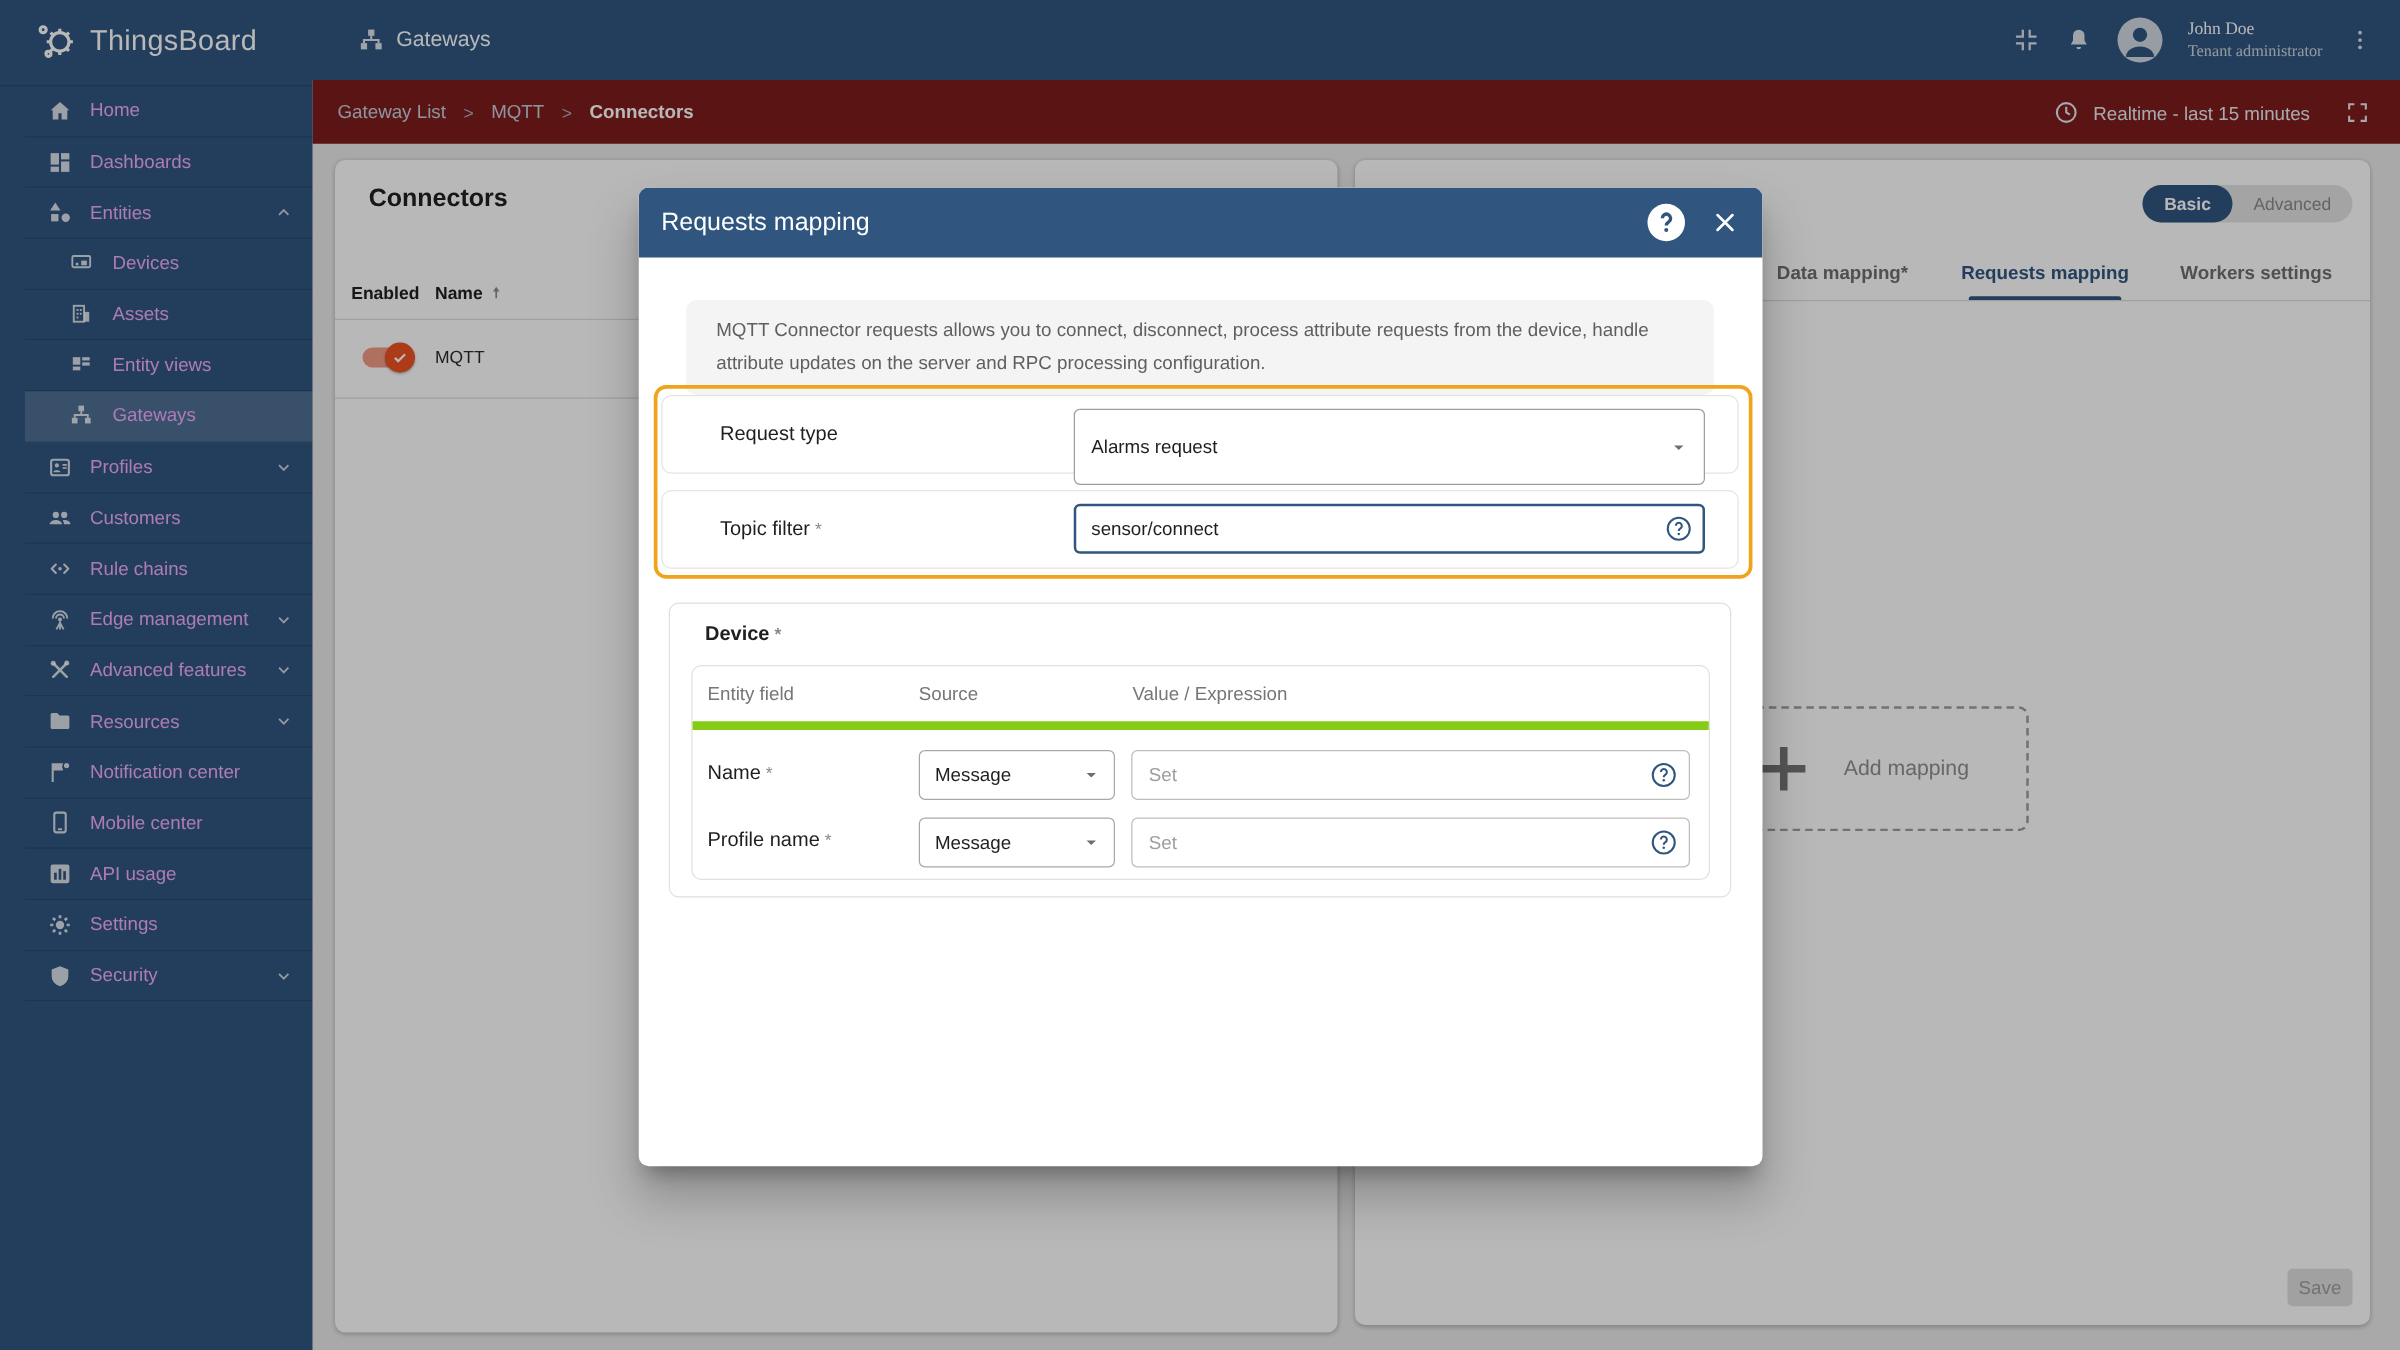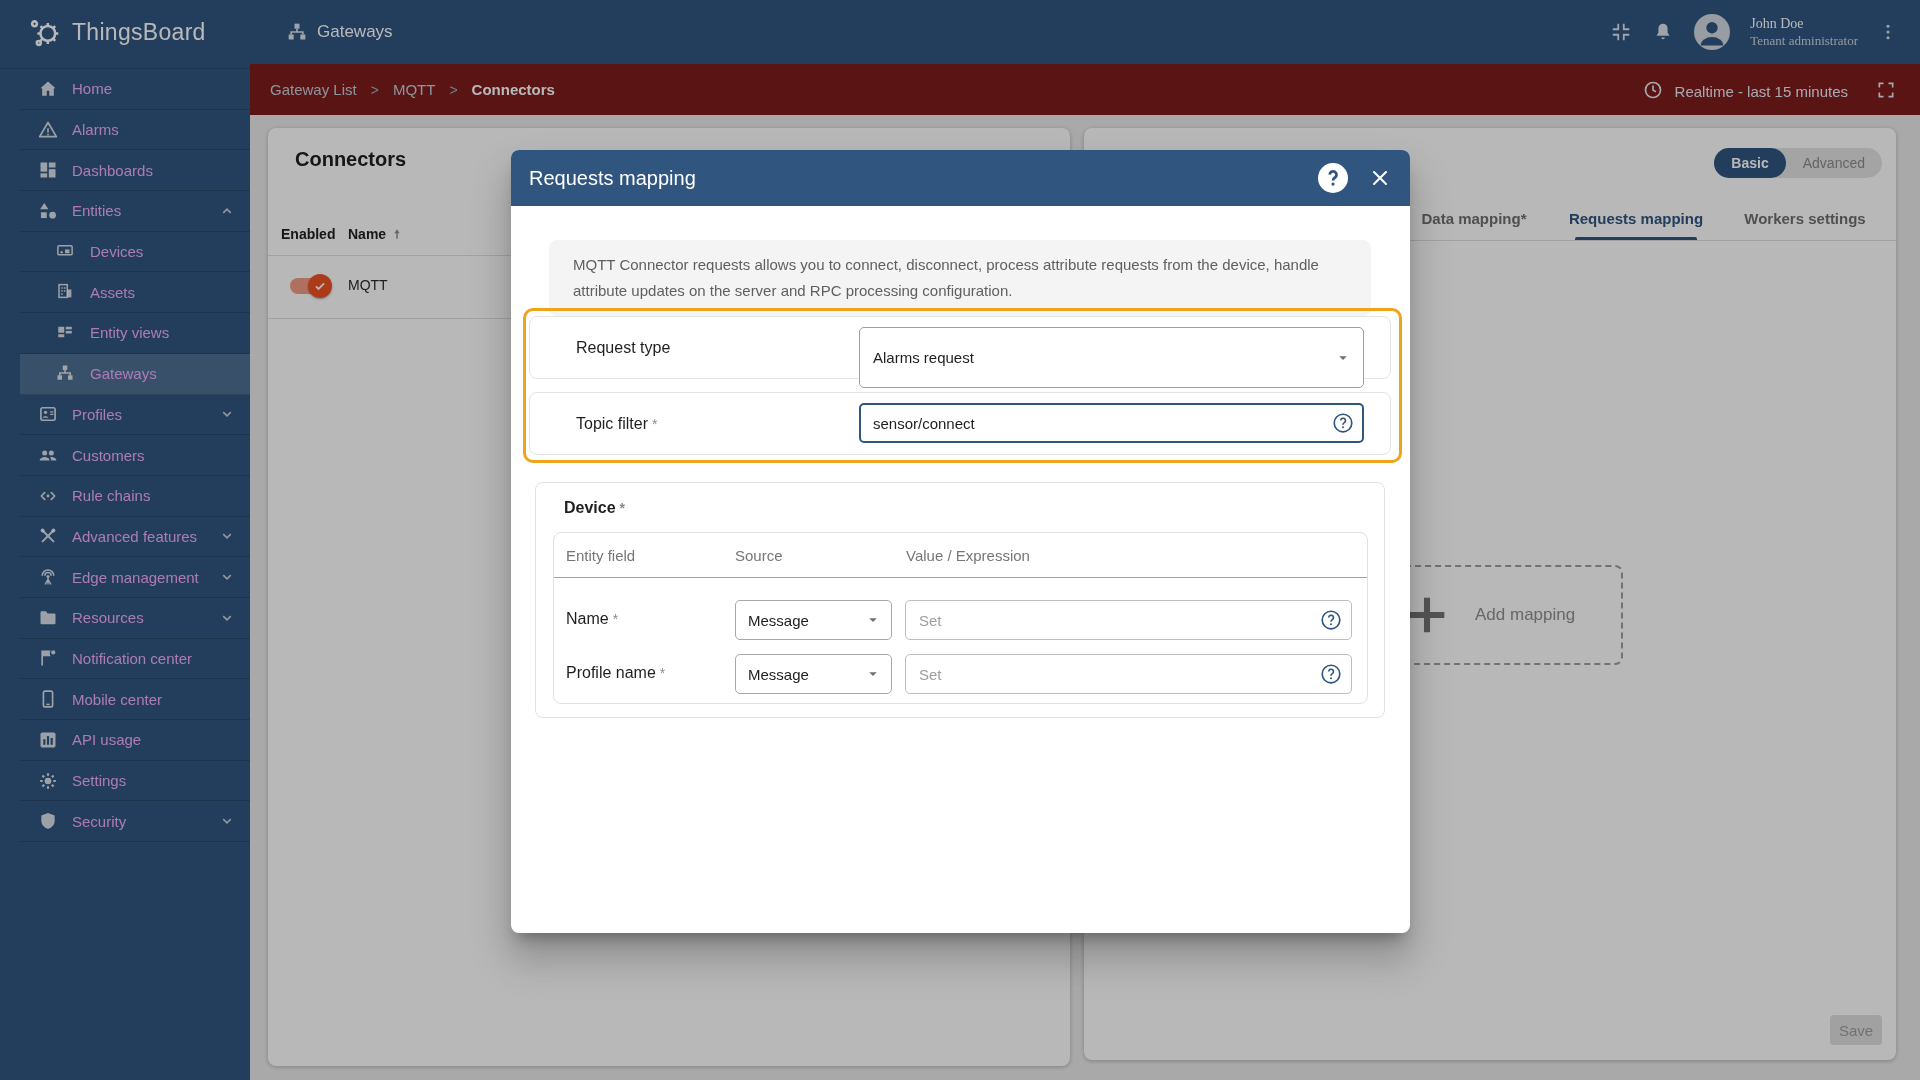--- a/index.html
+++ b/index.html
@@ -97,21 +97,21 @@
   .select{border:1px solid #9e9e9e;border-radius:5px;display:flex;align-items:center;justify-content:space-between;
     padding:0 10px 0 13px;height:100%;cursor:pointer;background:#fff;}
   .select-value{font-size:15px;color:#1f1f1f;}
   .caret{color:#6f6f6f;}
   .text-input{width:100%;height:100%;box-sizing:border-box;border:2px solid #305680;border-radius:5px;
     padding:0 42px 0 12px;font-size:15px;color:#1f1f1f;font-family:"Liberation Sans",sans-serif;outline:none;background:#fff;}
   .in-help{position:absolute;right:10px;top:9px;color:#305680;cursor:pointer;}
   .device-box{position:absolute;left:24px;top:276px;width:850px;height:236px;border:1px solid #e0e0e0;border-radius:8px;box-sizing:border-box;}
   .device-label{position:absolute;left:28px;top:16px;font-size:16px;font-weight:700;color:#1f1f1f;}
   .table-box{position:absolute;left:17px;top:49px;width:815px;height:172px;border:1px solid #e0e0e0;border-radius:8px;box-sizing:border-box;}
-  .t-head{position:absolute;left:0;right:0;top:0;height:44px;border-bottom:1px solid #84cc16;}
+  .t-head{position:absolute;left:0;right:0;top:0;height:44px;border-bottom:7px solid #84cc16;}
   .t-col{position:absolute;top:14px;font-size:15px;color:#767676;}
   .t-col.k1{left:12px;} .t-col.k2{left:181px;} .t-col.k3{left:352px;}
   .t-row-label{position:absolute;left:12px;font-size:16px;color:#1f1f1f;}
   .rl1{top:77px;} .rl2{top:131px;}
   .mini-select{position:absolute;left:181px;width:157px;height:40px;border:1px solid #a8a8a8;border-radius:5px;box-sizing:border-box;
     display:flex;align-items:center;justify-content:space-between;padding:0 8px 0 12px;cursor:pointer;background:#fff;}
   .ms1{top:67px;} .ms2{top:121px;}
   .mini-input-wrap{position:absolute;left:351px;width:447px;height:40px;}
   .mi1{top:67px;} .mi2{top:121px;}
   .mini-input{width:100%;height:100%;box-sizing:border-box;border:1px solid #bdbdbd;border-radius:5px;
@@ -213,30 +213,20 @@
 
       <div class="nav-item">
         <span class="nicon">
           <svg width="20" height="20" viewBox="0 0 24 24" fill="currentColor">
               <path d="M12 3 3 11h2v9h5.5v-6h3v6H19v-9h2z"></path>
             </svg>
         </span>
         <span class="nlabel">Home</span>
       </div>
 
-      <div class="nav-item">
-        <span class="nicon">
-          <svg width="20" height="20" viewBox="0 0 24 24" fill="currentColor">
-              <path d="M12 3 2 20h20z" fill="none" stroke="currentColor" stroke-width="2" stroke-linejoin="round"></path>
-              <rect x="11" y="10" width="2" height="5"></rect>
-              <rect x="11" y="16.4" width="2" height="2"></rect>
-            </svg>
-        </span>
-        <span class="nlabel">Alarms</span>
-      </div>
 
       <div class="nav-item">
         <span class="nicon">
           <svg width="20" height="20" viewBox="0 0 24 24" fill="currentColor">
               <rect x="3" y="3" width="8" height="11"></rect>
               <rect x="13" y="3" width="8" height="6"></rect>
               <rect x="13" y="11" width="8" height="10"></rect>
               <rect x="3" y="16" width="8" height="5"></rect>
             </svg>
         </span>
@@ -343,42 +333,42 @@
               <path fill="none" stroke="currentColor" stroke-width="2" stroke-linecap="round" stroke-linejoin="round" d="M8 8l-4 4 4 4M16 8l4 4-4 4"></path>
               <circle cx="12" cy="12" r="1.7"></circle>
             </svg>
         </span>
         <span class="nlabel">Rule chains</span>
       </div>
 
       <div class="nav-item">
         <span class="nicon">
           <svg width="20" height="20" viewBox="0 0 24 24" fill="currentColor">
+              <path fill="none" stroke="currentColor" stroke-width="1.8" d="M5 10.5a7 7 0 0 1 14 0M8.2 10.5a3.8 3.8 0 0 1 7.6 0"></path>
+              <circle cx="12" cy="11.5" r="1.9"></circle>
+              <path fill="none" stroke="currentColor" stroke-width="1.8" d="M12 13.4V21M8.5 21l3.5-6.3L15.5 21"></path>
+            </svg>
+        </span>
+        <span class="nlabel">Edge management</span>
+        <span class="chev">
+          <svg width="18" height="18" viewBox="0 0 24 24" fill="none" stroke="currentColor" stroke-width="2">
+              <path d="M7 9.5l5 5 5-5"></path>
+            </svg>
+        </span>
+      </div>
+
+      <div class="nav-item">
+        <span class="nicon">
+          <svg width="20" height="20" viewBox="0 0 24 24" fill="currentColor">
               <path fill="none" stroke="currentColor" stroke-width="2.4" stroke-linecap="round" d="M5.5 18.5 18 6M6 6l12.5 12.5"></path>
               <circle cx="5.5" cy="5.5" r="2.4"></circle>
               <circle cx="18.5" cy="5.3" r="2.4"></circle>
             </svg>
         </span>
         <span class="nlabel">Advanced features</span>
-        <span class="chev">
-          <svg width="18" height="18" viewBox="0 0 24 24" fill="none" stroke="currentColor" stroke-width="2">
-              <path d="M7 9.5l5 5 5-5"></path>
-            </svg>
-        </span>
-      </div>
-
-      <div class="nav-item">
-        <span class="nicon">
-          <svg width="20" height="20" viewBox="0 0 24 24" fill="currentColor">
-              <path fill="none" stroke="currentColor" stroke-width="1.8" d="M5 10.5a7 7 0 0 1 14 0M8.2 10.5a3.8 3.8 0 0 1 7.6 0"></path>
-              <circle cx="12" cy="11.5" r="1.9"></circle>
-              <path fill="none" stroke="currentColor" stroke-width="1.8" d="M12 13.4V21M8.5 21l3.5-6.3L15.5 21"></path>
-            </svg>
-        </span>
-        <span class="nlabel">Edge management</span>
         <span class="chev">
           <svg width="18" height="18" viewBox="0 0 24 24" fill="none" stroke="currentColor" stroke-width="2">
               <path d="M7 9.5l5 5 5-5"></path>
             </svg>
         </span>
       </div>
 
       <div class="nav-item">
         <span class="nicon">
           <svg width="20" height="20" viewBox="0 0 24 24" fill="currentColor">

